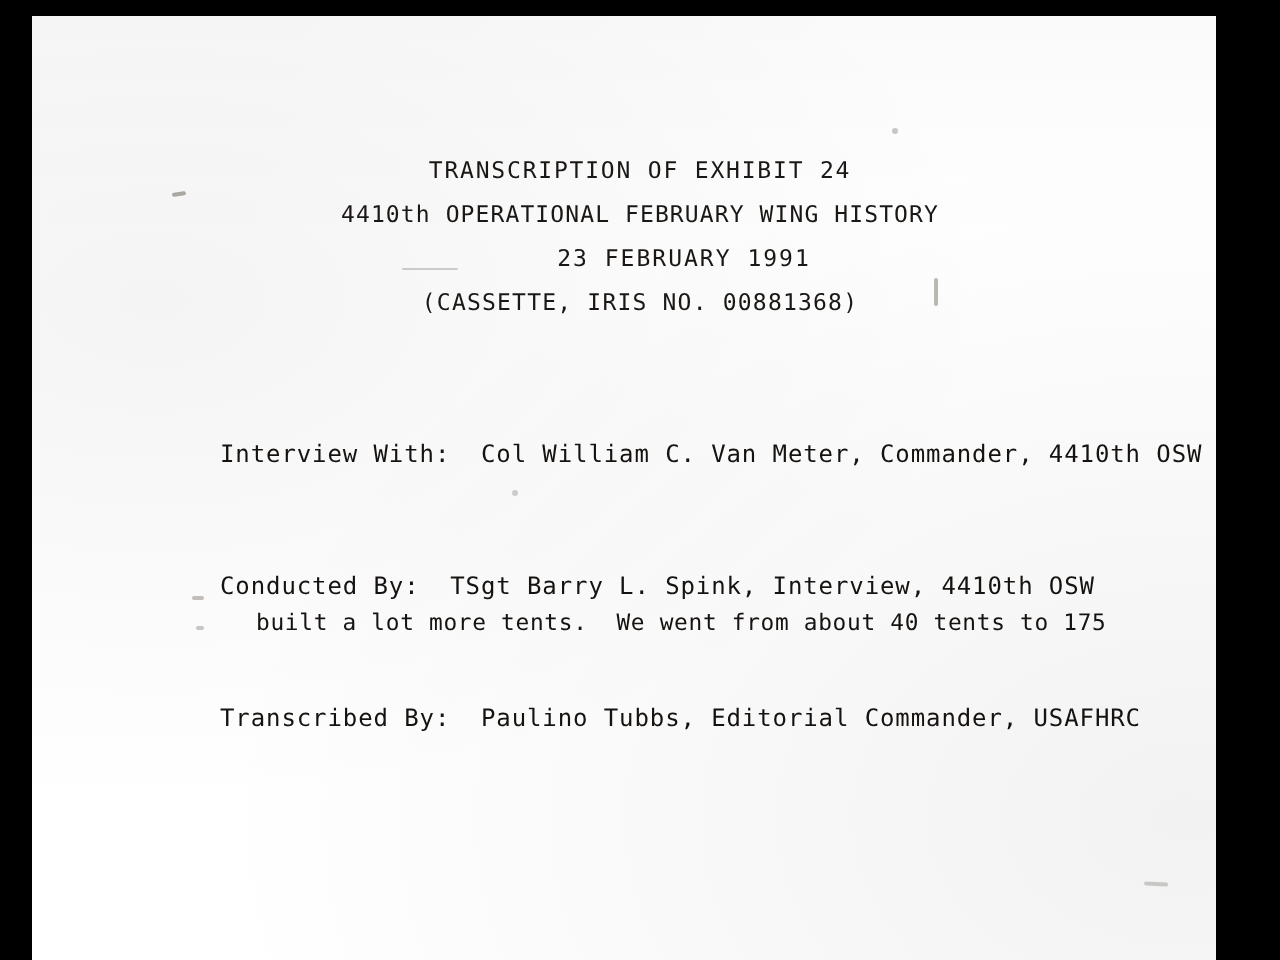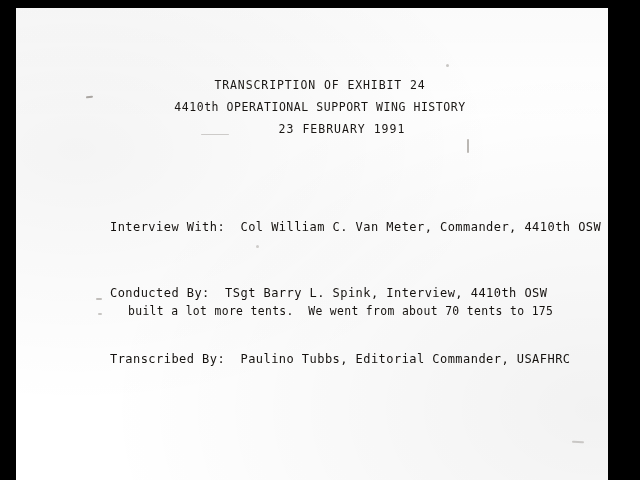--- a/index.html
+++ b/index.html
@@ -108,32 +108,33 @@
 </head>
 <body>
 
 <div id="page">
   <div id="paper">
 
     <div class="doc">
 
       <div class="title-block">
         <span class="title-line l1">TRANSCRIPTION OF EXHIBIT 24</span>
-        <span class="title-line l2">4410th OPERATIONAL SUPPORT WING HISTORY</span>
+        <span class="title-line l2">4410th OPERATIONAL FEBRUARY WING HISTORY</span>
         <span class="title-line l3">23 FEBRUARY 1991</span>
+        <span class="title-line l4">(CASSETTE, IRIS NO. 00881368)</span>
       </div>
 
       <div class="meta-block">
         <span class="meta-line">Interview With:  Col William C. Van Meter, Commander, 4410th OSW</span>
         <span class="meta-line">Conducted By:  TSgt Barry L. Spink, Interview, 4410th OSW</span>
         <span class="meta-line">Transcribed By:  Paulino Tubbs, Editorial Commander, USAFHRC</span>
       </div>
 
       <div class="body-block">
-        <span class="body-line">built a lot more tents.  We went from about 70 tents to 175</span>
+        <span class="body-line">built a lot more tents.  We went from about 40 tents to 175</span>
         
         
         
         
         
         
         
         
         
         

